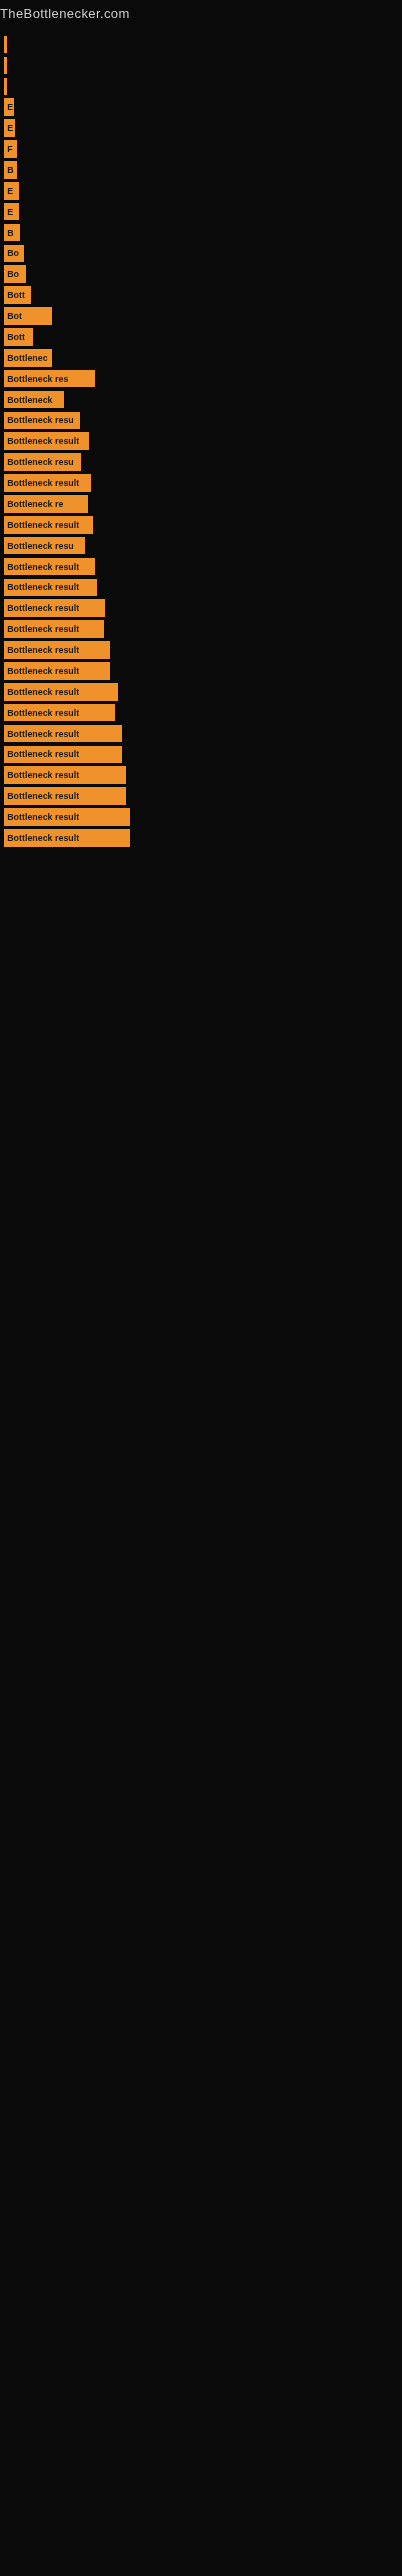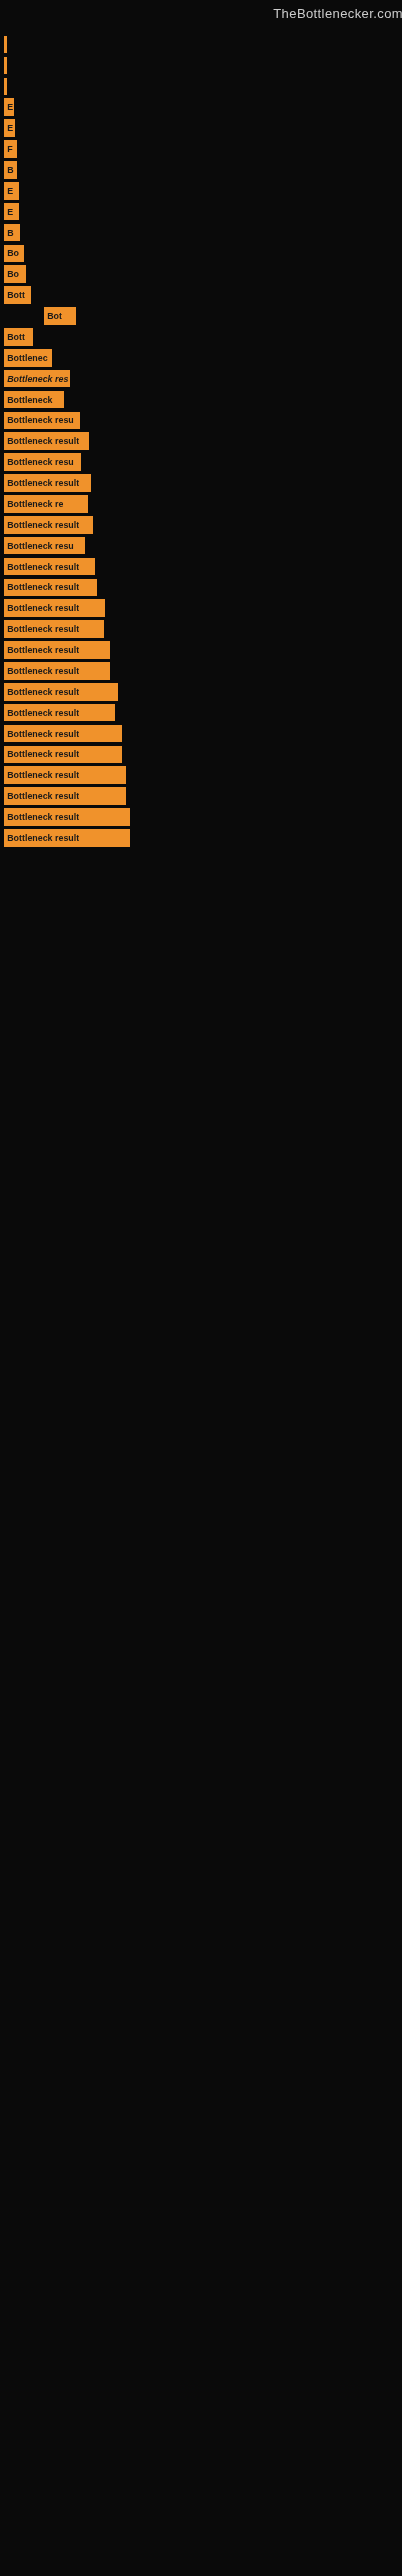--- a/index.html
+++ b/index.html
@@ -10,21 +10,21 @@
     body {
       background-color: #0a0a0a;
       width: 403px;
       min-height: 2576px;
       font-family: Arial, sans-serif;
       position: relative;
     }
     .site-title {
       color: #cccccc;
       font-size: 13px;
-      text-align: right;
+      text-align: left;
       padding: 6.4px 0;
       letter-spacing: 0.4px;
     }
     .bars-container {
       padding: 8px 0 0 4px;
       display: flex;
       flex-direction: column;
       gap: 0px;
     }
     .bar-row {
@@ -107,36 +107,36 @@
       <div class="bar" style="width: 22px;">
         <span class="bar-label">Bo</span>
       </div>
     </div>
     <div class="bar-row">
       <div class="bar" style="width: 27px;">
         <span class="bar-label">Bott</span>
       </div>
     </div>
     <div class="bar-row">
-      <div class="bar" style="width: 32px; margin-left: 40px;">
+      <div class="bar" style="width: 48px;">
         <span class="bar-label">Bot</span>
       </div>
     </div>
     <div class="bar-row">
       <div class="bar" style="width: 29px;">
         <span class="bar-label">Bott</span>
       </div>
     </div>
     <div class="bar-row">
       <div class="bar" style="width: 48px;">
         <span class="bar-label">Bottlenec</span>
       </div>
     </div>
     <div class="bar-row">
-      <div class="bar" style="width: 66px; font-style: italic;">
+      <div class="bar" style="width: 91px;">
         <span class="bar-label">Bottleneck res</span>
       </div>
     </div>
     <div class="bar-row">
       <div class="bar" style="width: 60px;">
         <span class="bar-label">Bottleneck</span>
       </div>
     </div>
     <div class="bar-row">
       <div class="bar" style="width: 76px;">

